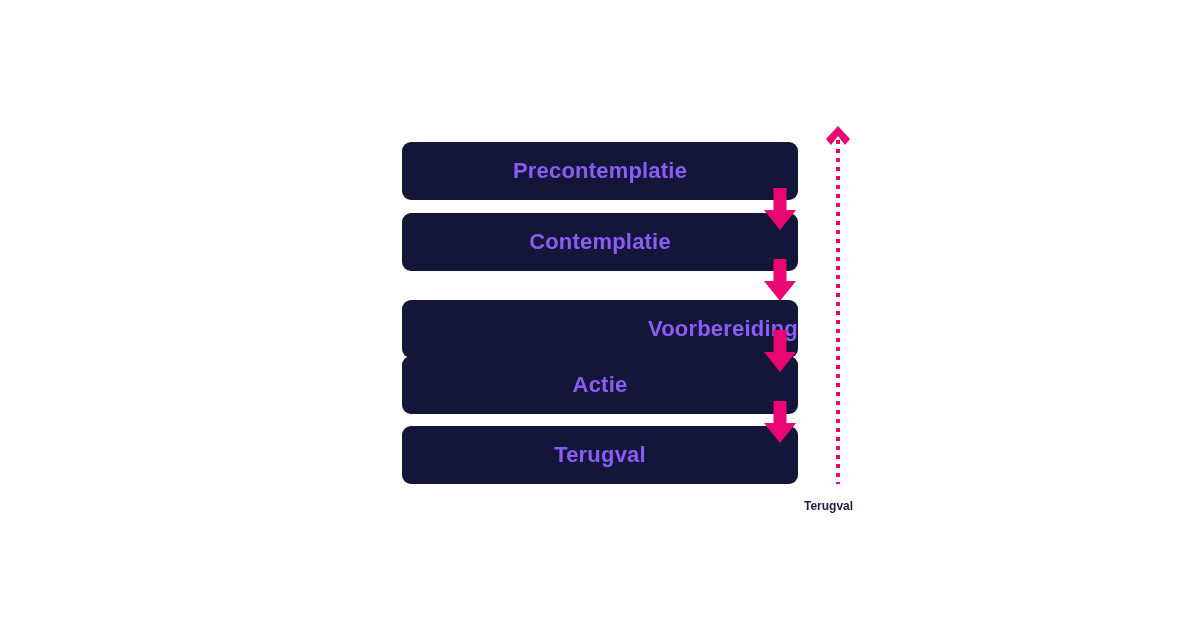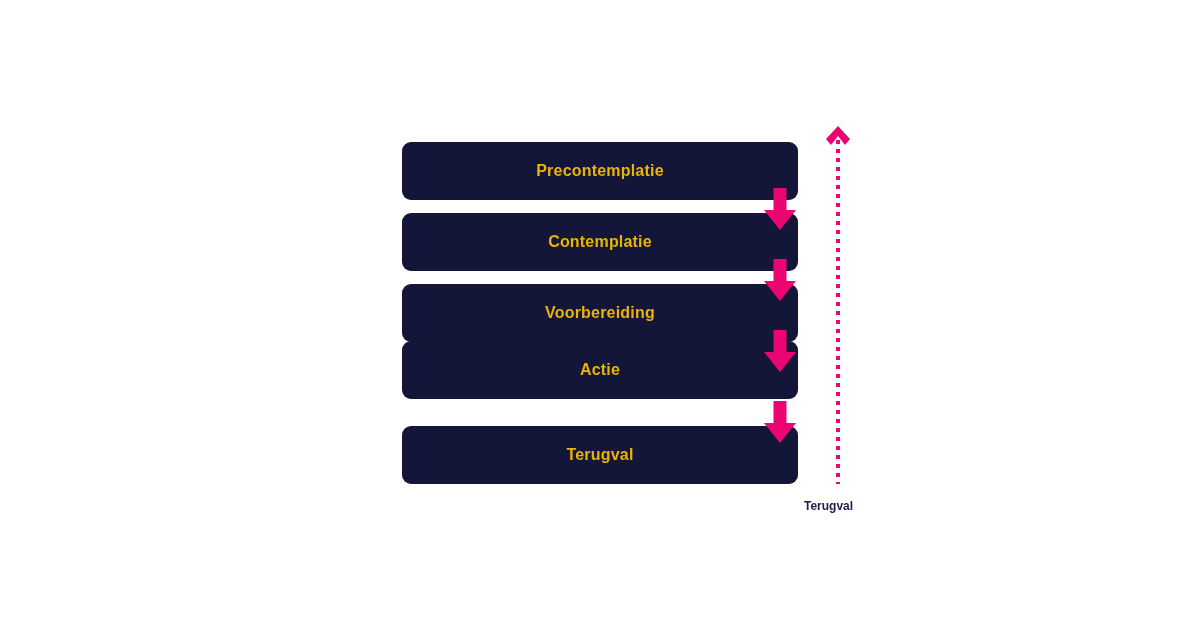--- a/index.html
+++ b/index.html
@@ -20,22 +20,22 @@
     width:396px;
     height:58px;
     background:#131639;
     border-radius:9px;
     display:flex;
     align-items:center;
     justify-content:center;
     z-index:2;
   }
   .stage-label {
-    color:#eab308;
-    font-size:16px;
+    color:#8b5cf6;
+    font-size:22px;
     font-weight:bold;
     letter-spacing:0.2px;
     line-height:1;
     white-space:nowrap;
   }
   .down-arrow {
     position:absolute;
     left:764px;
     width:32px;
     height:42px;
@@ -77,24 +77,24 @@
 <body>
 
 <div id="canvas">
 
   <div class="stage-bar" style="top:142px;">
     <span class="stage-label">Precontemplatie</span>
   </div>
   <div class="stage-bar" style="top:213px;">
     <span class="stage-label">Contemplatie</span>
   </div>
-  <div class="stage-bar" style="top:284px;">
+  <div class="stage-bar" style="top:300px;justify-content:flex-end;">
     <span class="stage-label">Voorbereiding</span>
   </div>
-  <div class="stage-bar" style="top:341px;">
+  <div class="stage-bar" style="top:356px;">
     <span class="stage-label">Actie</span>
   </div>
   <div class="stage-bar" style="top:426px;">
     <span class="stage-label">Terugval</span>
   </div>
 
   <div class="down-arrow" style="top:188px;">
     <svg viewBox="0 0 32 42" xmlns="http://www.w3.org/2000/svg">
       <path d="M9.5 0 H22.5 V22 H32 L16 42 L0 22 H9.5 Z" fill="#ea0572"></path>
     </svg>

